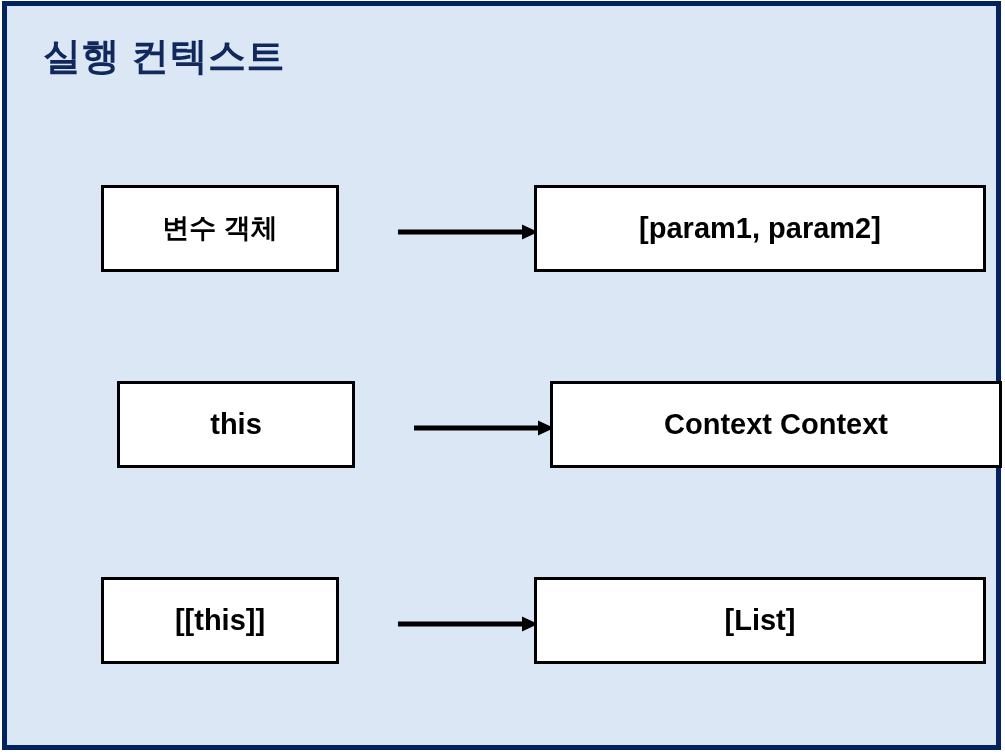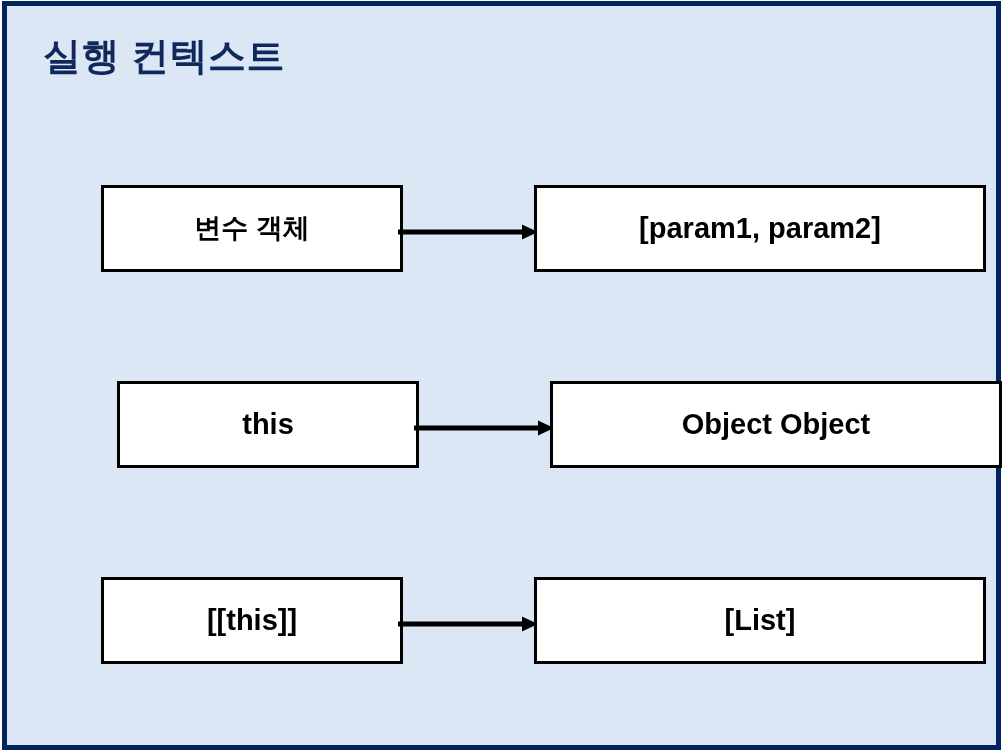--- a/index.html
+++ b/index.html
@@ -52,21 +52,21 @@
     box-sizing: border-box;
     background: #ffffff;
     border: 3px solid #000000;
     display: flex;
     align-items: center;
     justify-content: center;
     height: 87px;
   }
   .node-box.left {
     left: 94px;
-    width: 302px;
+    width: 238px;
   }
   .node-box.right {
     left: 527px;
     width: 452px;
   }
 
   .node-label {
     font-size: 27px;
     font-weight: bold;
     color: #000000;
@@ -116,21 +116,21 @@
     <div class="node-box left">
       <span class="node-label latin">this</span>
     </div>
     <div class="connector">
       <svg width="140" height="16" viewBox="0 0 140 16">
         <line x1="0" y1="8" x2="126" y2="8" stroke="#000000" stroke-width="5"></line>
         <polygon points="124,0.5 140,8 124,15.5" fill="#000000"></polygon>
       </svg>
     </div>
     <div class="node-box right">
-      <span class="node-label latin">Object Object</span>
+      <span class="node-label latin">Context Context</span>
     </div>
   </div>
 
   <div class="diagram-row" id="row-2">
     <div class="node-box left">
       <span class="node-label latin">[[this]]</span>
     </div>
     <div class="connector">
       <svg width="140" height="16" viewBox="0 0 140 16">
         <line x1="0" y1="8" x2="126" y2="8" stroke="#000000" stroke-width="5"></line>

